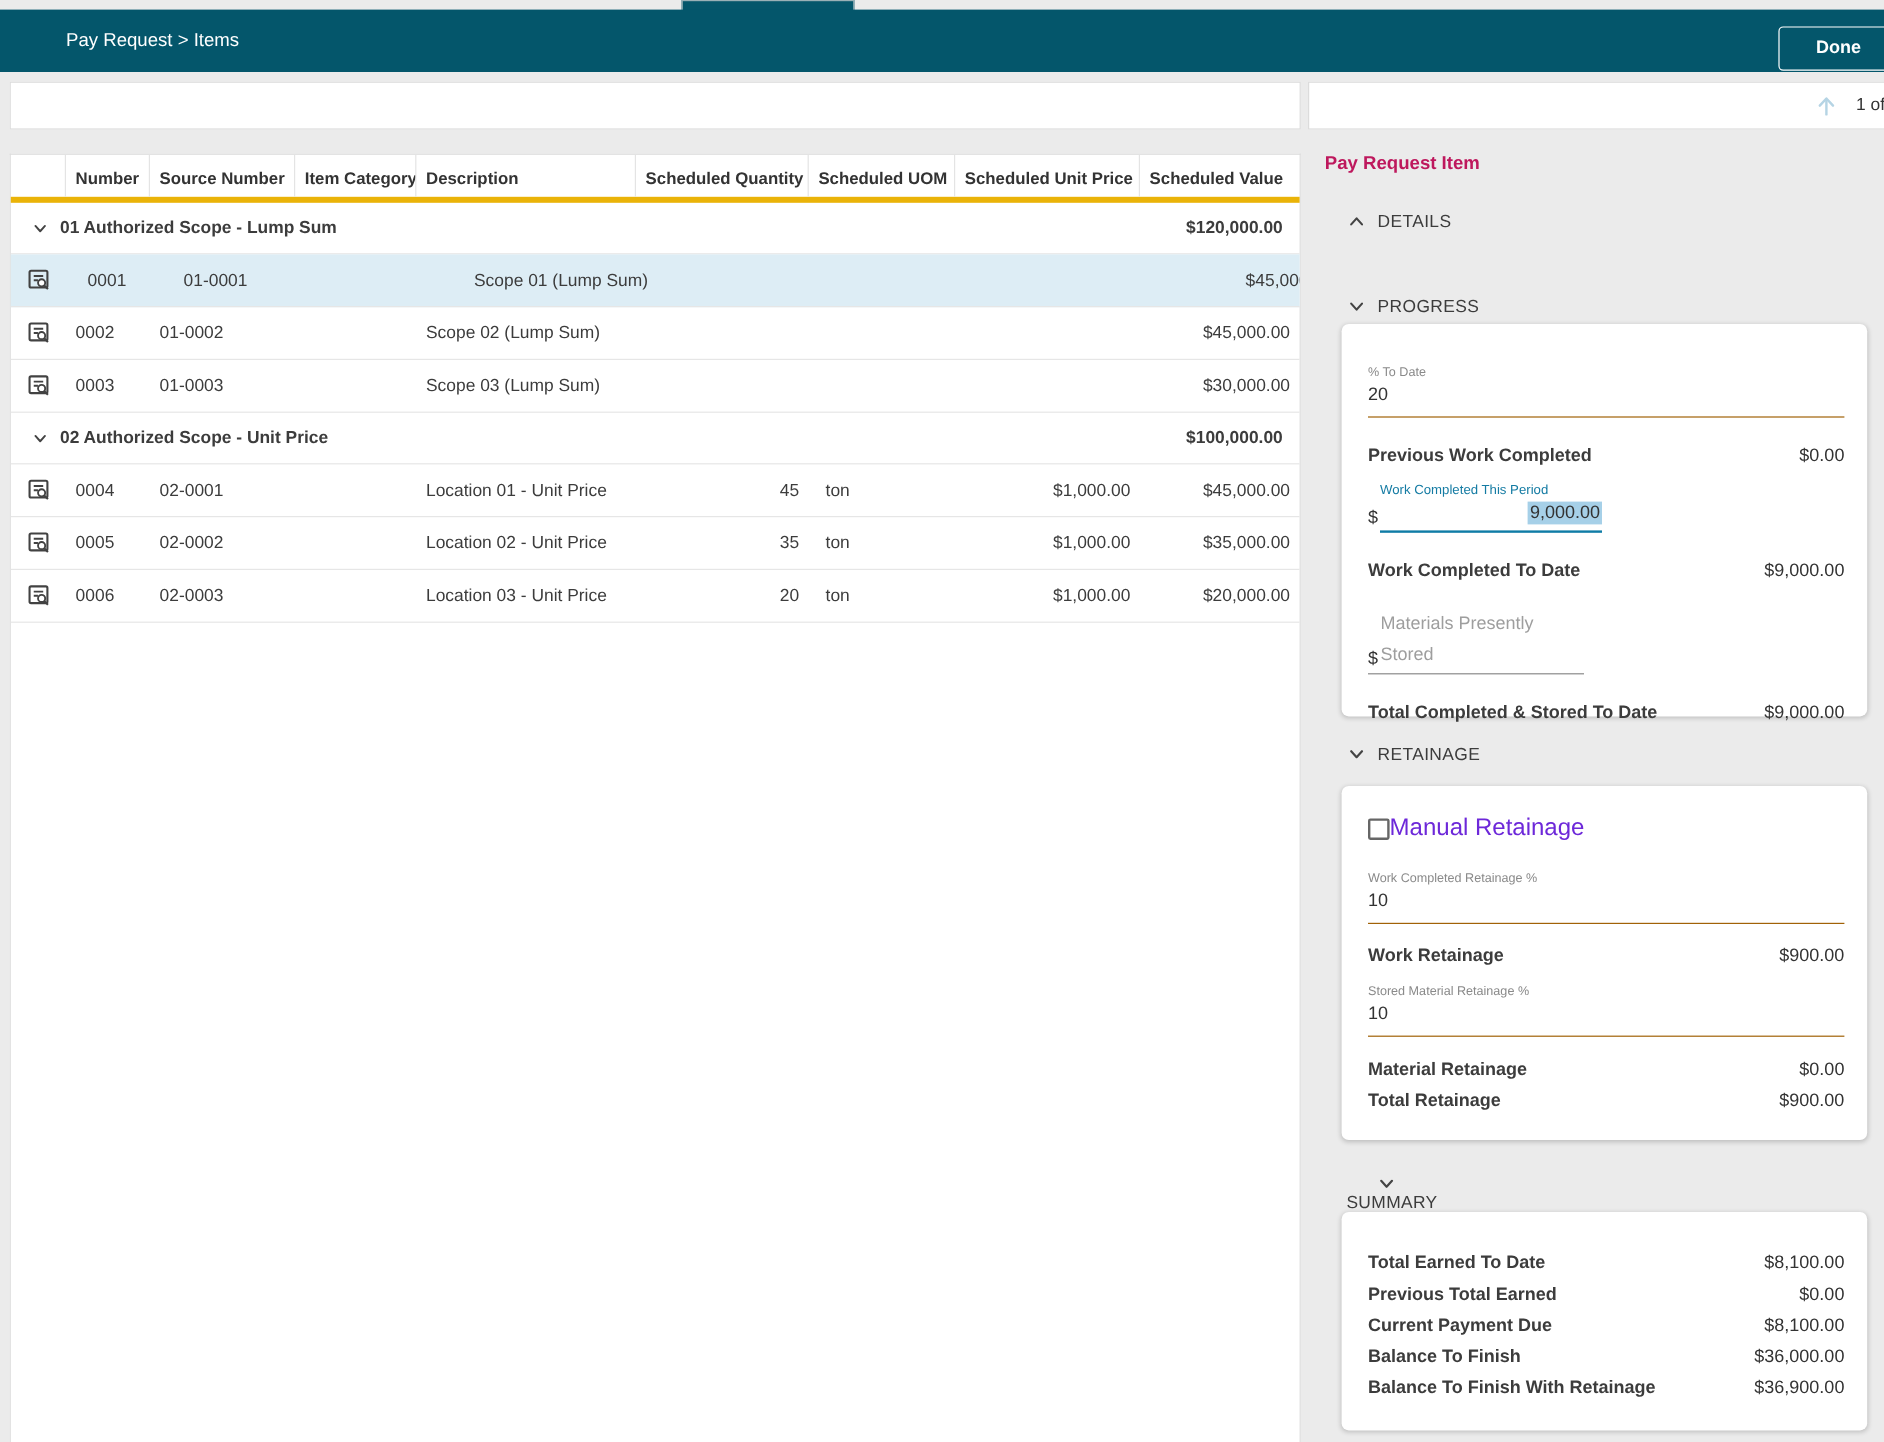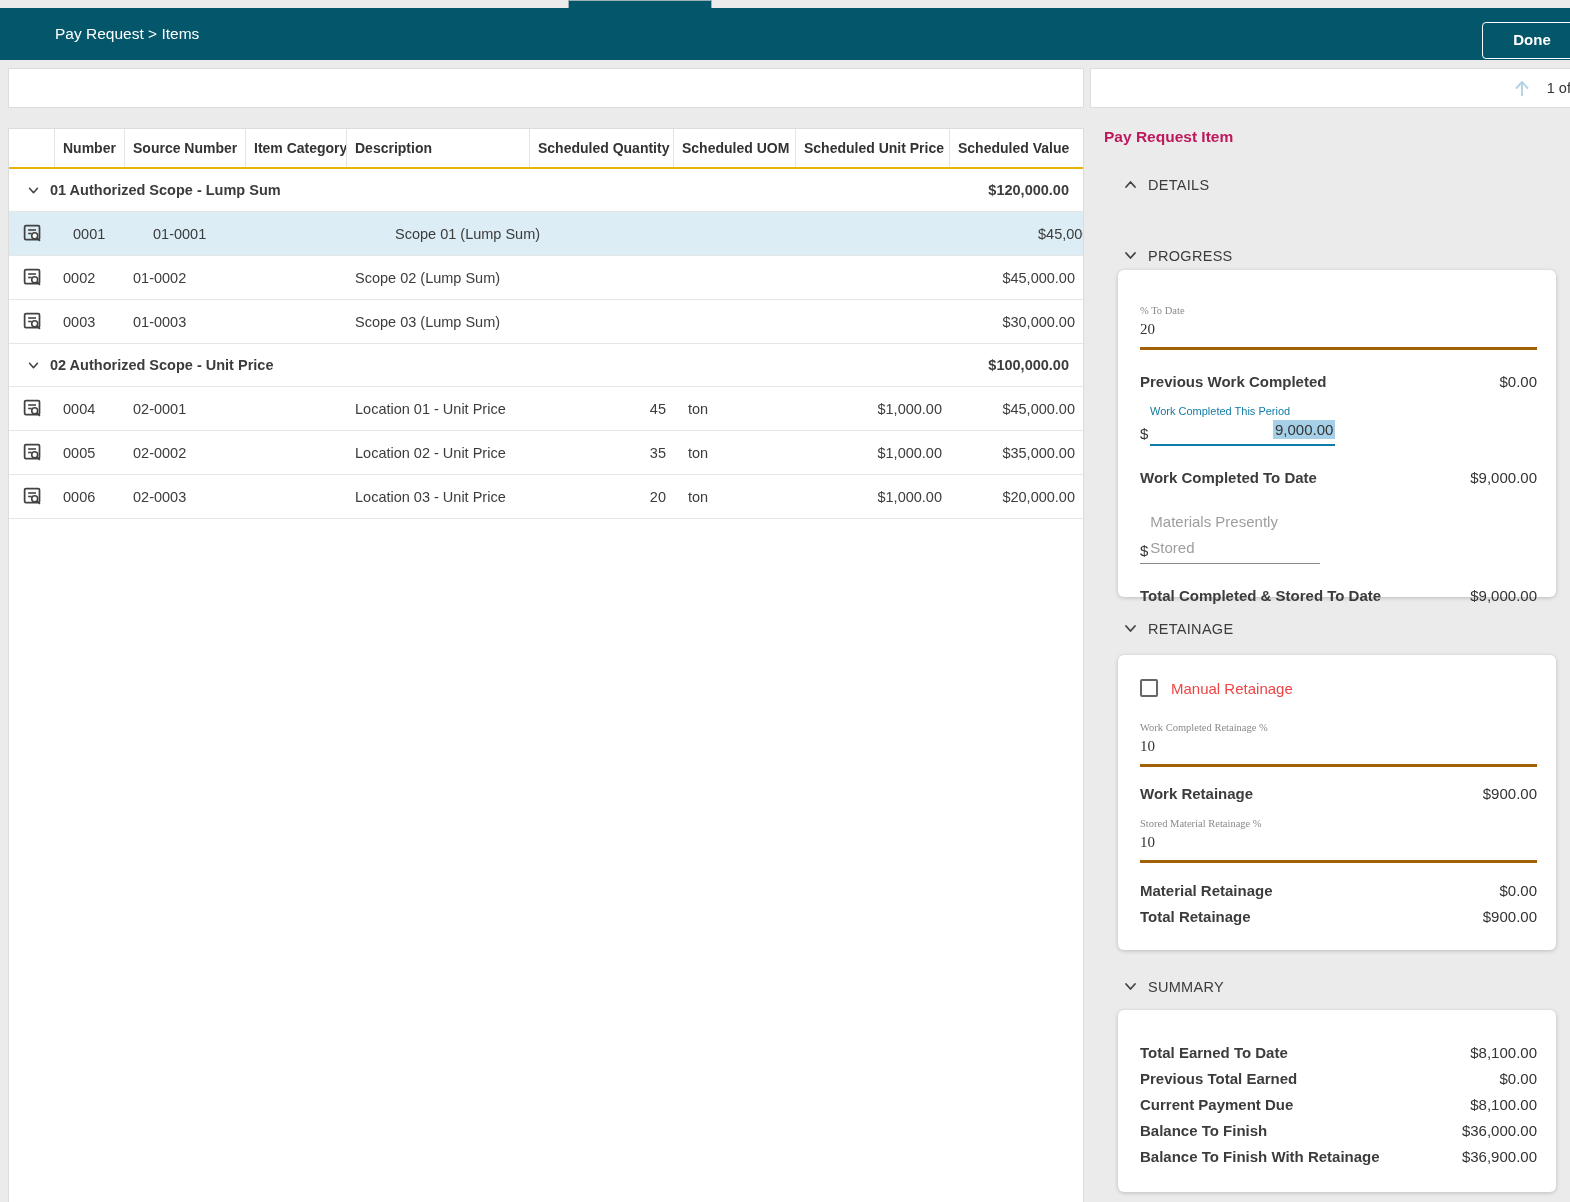--- a/index.html
+++ b/index.html
@@ -25,21 +25,21 @@
     background:#fff; border:1px solid #dcdcdc; }
   .toolbar-right { position:absolute; left:1090px; top:68px; width:490px; height:40px;
     background:#fff; border:1px solid #dcdcdc;
     display:flex; align-items:center; justify-content:flex-end; }
   .pager-arrow { width:22px; height:22px; margin-right:14px; cursor:pointer; }
   .pager-text { font-size:14.5px; color:#333; margin-right:-4px; white-space:nowrap; }
 
   
   .table-panel { position:absolute; left:8px; top:128px; width:1076px; height:1074px;
     background:#fff; border:1px solid #dcdcdc; border-bottom:none; }
-  .thead { display:flex; height:40px; border-bottom:2px solid #eab308;
+  .thead { display:flex; height:40px; border-bottom:5px solid #eab308;
     font-weight:bold; font-size:14px; color:#333; }
   .th { height:100%; line-height:39px; padding:0 8px; border-right:1px solid #e4e4e4;
     overflow:hidden; white-space:nowrap; cursor:pointer; }
   .th:last-child { border-right:none; }
   .c0 { width:46px; flex:none; }
   .c1 { width:70px; flex:none; }
   .c2 { width:121px; flex:none; }
   .c3 { width:101px; flex:none; }
   .c4 { width:183px; flex:none; }
   .c5 { width:144px; flex:none; }
@@ -65,30 +65,30 @@
 
   
   .panel-title { position:absolute; left:1104px; top:128px; font-size:15.5px;
     font-weight:bold; color:#be185d; }
   .section-hdr { position:absolute; left:1122px; display:flex; align-items:center;
     font-size:14.5px; color:#3c3c3c; letter-spacing:0.3px; cursor:pointer; }
   .section-hdr svg { width:17px; height:17px; margin-right:9px; }
   .hdr-details  { top:176px; }
   .hdr-progress { top:247px; }
   .hdr-retainage{ top:620px; }
-  .hdr-summary  { top:978px; }
+  .hdr-summary  { top:978px;flex-direction:column; }
 
   .card { position:absolute; left:1118px; width:438px; background:#fff;
     border-radius:6px; box-shadow:0 1px 4px rgba(0,0,0,0.20);
     padding:0 19px 0 22px; }
   .card-progress { top:270px; height:327px; }
   .card-retainage{ top:655px; height:295px; }
   .card-summary  { top:1010px; height:182px; padding-top:34px; }
 
-  .field { border-bottom:3px solid #a16207;font-family:Liberation Serif, serif; }
+  .field { border-bottom:1px solid #a16207; }
   .field-label { font-size:10.5px; color:#8a8a8a; line-height:13px; }
   .field-value { font-size:15px; color:#333; line-height:24px; padding-bottom:6px; }
 
   .stat-row { display:flex; justify-content:space-between; align-items:baseline; }
   .stat-label { font-size:15px; font-weight:bold; color:#3c3c3c; }
   .stat-value { font-size:15px; color:#333; }
 
   .focus-label { font-size:11px; color:#147ba3; margin-left:10px; line-height:14px; }
   .focus-row { display:flex; align-items:flex-end; }
   .currency-prefix { font-size:15px; color:#333; line-height:24px; }
@@ -96,21 +96,21 @@
     text-align:right; font-size:15px; line-height:24px; padding-bottom:2px; cursor:text; }
   .sel-hl { background:#a6d0e8; padding:1px 2px; }
 
   .ph-field { display:flex; align-items:flex-end; width:180px;
     border-bottom:1px solid #8a8a8a; cursor:text; }
   .placeholder { font-size:15px; color:#9e9e9e; line-height:26px; padding-bottom:2px; margin-left:2px; }
 
   .checkbox-row { display:flex; align-items:center; }
   .checkbox { width:18px; height:18px; border:2px solid #666; border-radius:2px;
     background:#fff; cursor:pointer; flex:none; }
-  .checkbox-label { font-size:15px; color:#ef4444; margin-left:13px; }
+  .checkbox-label { font-size:20px; color:#6d28d9; }
 
   .sum-row { display:flex; justify-content:space-between; align-items:baseline; margin-bottom:9px; }
 
   
   .mt-f1 { padding-top:34px; }
   .mt-pwc { margin-top:23px; }
   .mt-focus { margin-top:14px; }
   .mt-wctd { margin-top:23px;align-items:center; }
   .mt-mat { margin-top:23px; }
   .mt-total { margin-top:23px; }

